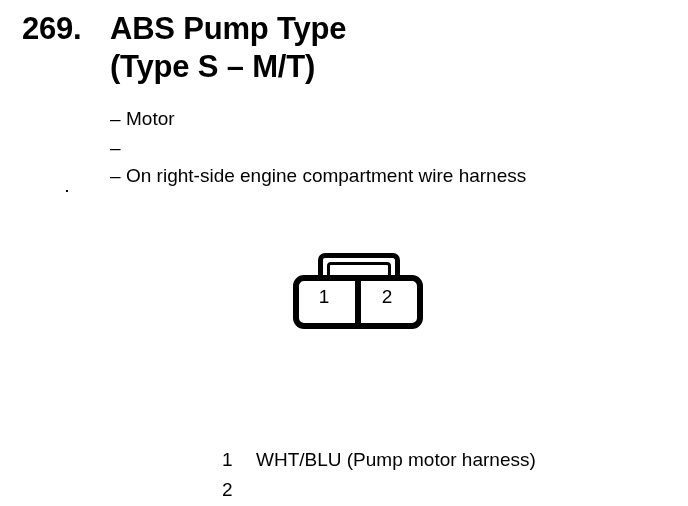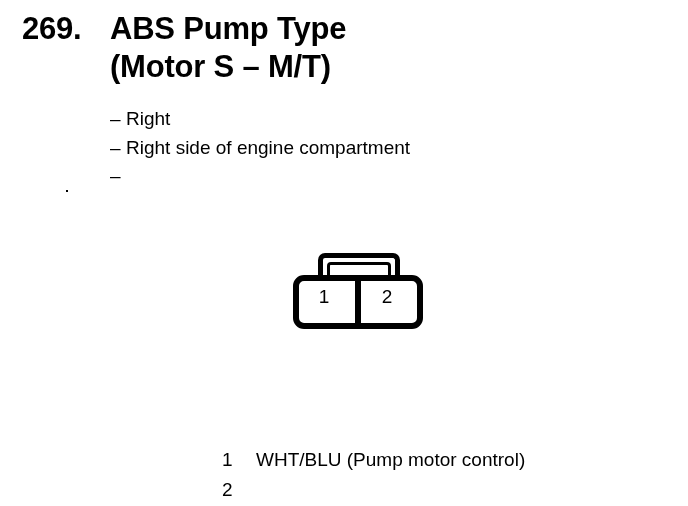--- a/index.html
+++ b/index.html
@@ -159,51 +159,51 @@
 </head>
 <body>
 
 <div id="page">
 
   <div class="heading-block">
     <div class="title-line title-row1">
       <span class="item-number">269.</span>
       <span>ABS Pump Type</span>
     </div>
-    <div class="title-line title-row2">(Motor S – M/T)</div>
+    <div class="title-line title-row2">(Type S – M/T)</div>
   </div>
 
   <div class="bullets">
     <div class="bullet-row">
       <span class="bullet-dash">–</span>
-      <span>Right</span>
+      <span>Motor</span>
     </div>
     <div class="bullet-row">
       <span class="bullet-dash">–</span>
-      <span>Right side of engine compartment</span>
     </div>
     <div class="bullet-row">
       <span class="bullet-dash">–</span>
+      <span>On right-side engine compartment wire harness</span>
     </div>
   </div>
 
   <div class="speck"></div>
 
   <div class="connector">
     <div class="conn-tab"></div>
     <div class="conn-tab-inner"></div>
     <div class="conn-body"></div>
     <div class="conn-divider"></div>
     <div class="pin-label pin-1">1</div>
     <div class="pin-label pin-2">2</div>
   </div>
 
   <div class="legend">
     <div class="legend-row">
       <span class="legend-num">1</span>
-      <span>WHT/BLU (Pump motor control)</span>
+      <span>WHT/BLU (Pump motor harness)</span>
     </div>
     <div class="legend-row">
       <span class="legend-num">2</span>
     </div>
   </div>
 
 </div>
 
 </body></html>

